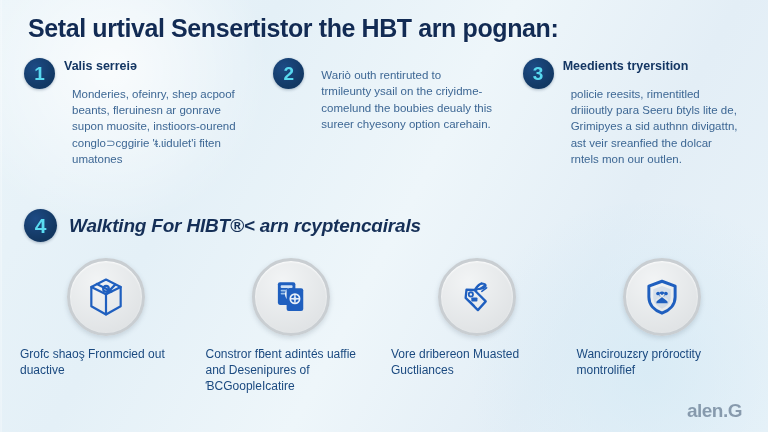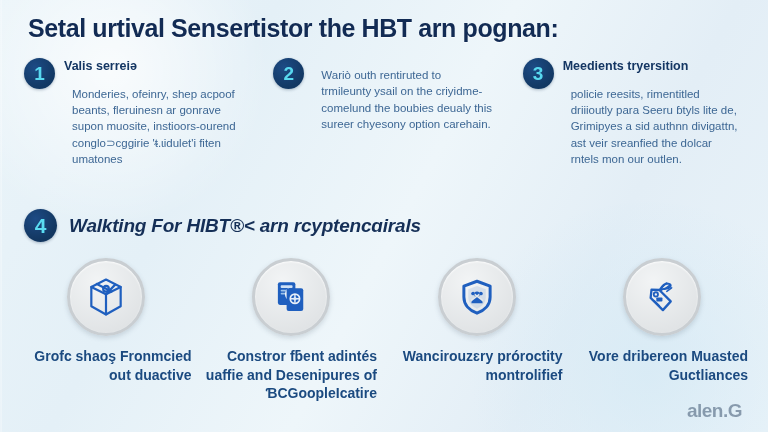--- a/index.html
+++ b/index.html
@@ -166,25 +166,25 @@
     border: 3px solid #c9ced2;
     box-shadow: 0 2px 5px rgba(80,100,120,.22), inset 0 1px 2px rgba(255,255,255,.9);
     display: flex;
     align-items: center;
     justify-content: center;
     box-sizing: border-box;
   }
   .iconcircle svg { display: block; }
   .iconcap {
     margin-top: 11px;
-    font-size: 14px;
+    font-size: 12px;
     line-height: 1.33;
-    font-weight: 700;
+    font-weight: 400;
     color: #1b4a80;
-    text-align: right;
+    text-align: left;
     padding: 0 4px;
   }
 
   .watermark {
     position: absolute;
     right: 26px;
     bottom: 10px;
     font-size: 19px;
     font-weight: 700;
     letter-spacing: -0.5px;
@@ -262,43 +262,43 @@
           <path d="M28.5 21.4 L28.5 30.6 M23.9 26 L33.1 26" stroke="#e7eff8" stroke-width="1.6"></path>
           <circle cx="28.5" cy="26" r="1.9" fill="#dce9f7"></circle>
         </svg>
       </div>
       <div class="iconcap">Constror fƃent adintés uaffie and Desenipures of ƁCGoopleIcatire</div>
     </div>
 
     <div class="iconcell">
       <div class="iconcircle">
         <svg width="42" height="42" viewBox="0 0 48 48">
+          <path d="M21 16 L34 29 L25 39 L11 25 L12 15.5 Z" fill="none" stroke="#1f5fbf" stroke-width="2.6" stroke-linejoin="round"></path>
+          <circle cx="17" cy="21" r="2.4" fill="none" stroke="#1f5fbf" stroke-width="2.1"></circle>
+          <path d="M22 15 C25 10 29 8 32 9 C35 10 34 13 31 14 C28 15 25 14 23 16" fill="none" stroke="#1f5fbf" stroke-width="2.4" stroke-linecap="round"></path>
+          <path d="M24 13 L29 8 M27 15 L33 10.5 M29.5 17.5 L35 13.5" stroke="#1f5fbf" stroke-width="1.8" stroke-linecap="round"></path>
+          <path d="M15.5 28.5 L21 34" stroke="#1f5fbf" stroke-width="1.7" stroke-linecap="round"></path>
+          <rect x="17.5" y="24.5" width="7" height="4.6" rx="1" fill="#1f5fbf"></rect>
+        </svg>
+      </div>
+      <div class="iconcap">Vore dribereon Muasted Guctliances</div>
+    </div>
+
+    <div class="iconcell">
+      <div class="iconcircle">
+        <svg width="42" height="42" viewBox="0 0 48 48">
           <path d="M24 6 L39 11.5 L39 24 C39 33 32.5 39.5 24 42.5 C15.5 39.5 9 33 9 24 L9 11.5 Z" fill="none" stroke="#1f5fbf" stroke-width="3.4" stroke-linejoin="round"></path>
           <path d="M24 11.5 L34 15 L34 24 C34 30.5 29.5 35 24 37.3 C18.5 35 14 30.5 14 24 L14 15 Z" fill="#1f5fbf" opacity=".12"></path>
           <circle cx="24" cy="21" r="3.2" fill="#1f5fbf"></circle>
           <path d="M17.5 31 C18.5 26 21 24 24 24 C27 24 29.5 26 30.5 31 Z" fill="#1f5fbf"></path>
           <path d="M18 18.5 L30 27.5 M30 18.5 L18 27.5" stroke="#e4e8ea" stroke-width="1.9" stroke-linecap="round"></path>
           <circle cx="19.5" cy="20" r="2.1" fill="#1f5fbf"></circle>
           <circle cx="28.5" cy="20" r="2.1" fill="#1f5fbf"></circle>
         </svg>
       </div>
       <div class="iconcap">Wancirouzɛry próroctity montrolifief</div>
     </div>
 
-    <div class="iconcell">
-      <div class="iconcircle">
-        <svg width="42" height="42" viewBox="0 0 48 48">
-          <path d="M21 16 L34 29 L25 39 L11 25 L12 15.5 Z" fill="none" stroke="#1f5fbf" stroke-width="2.6" stroke-linejoin="round"></path>
-          <circle cx="17" cy="21" r="2.4" fill="none" stroke="#1f5fbf" stroke-width="2.1"></circle>
-          <path d="M22 15 C25 10 29 8 32 9 C35 10 34 13 31 14 C28 15 25 14 23 16" fill="none" stroke="#1f5fbf" stroke-width="2.4" stroke-linecap="round"></path>
-          <path d="M24 13 L29 8 M27 15 L33 10.5 M29.5 17.5 L35 13.5" stroke="#1f5fbf" stroke-width="1.8" stroke-linecap="round"></path>
-          <path d="M15.5 28.5 L21 34" stroke="#1f5fbf" stroke-width="1.7" stroke-linecap="round"></path>
-          <rect x="17.5" y="24.5" width="7" height="4.6" rx="1" fill="#1f5fbf"></rect>
-        </svg>
-      </div>
-      <div class="iconcap">Vore dribereon Muasted Guctliances</div>
-    </div>
-
   </div>
 
   <div class="watermark">alen.G</div>
 
 </div>
 
 </body></html>

